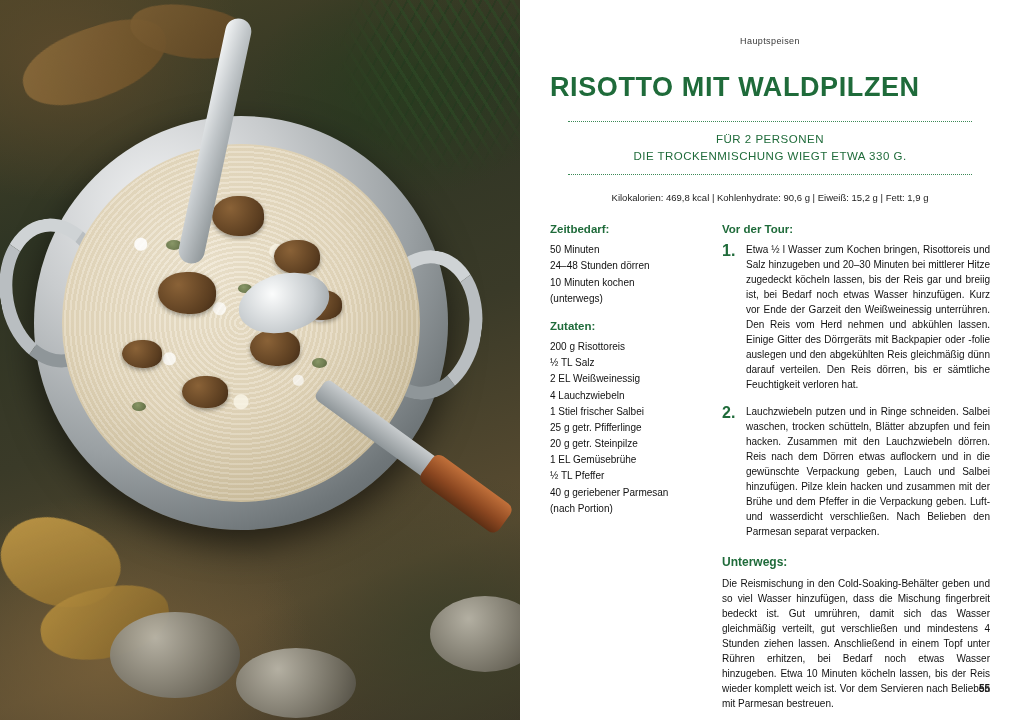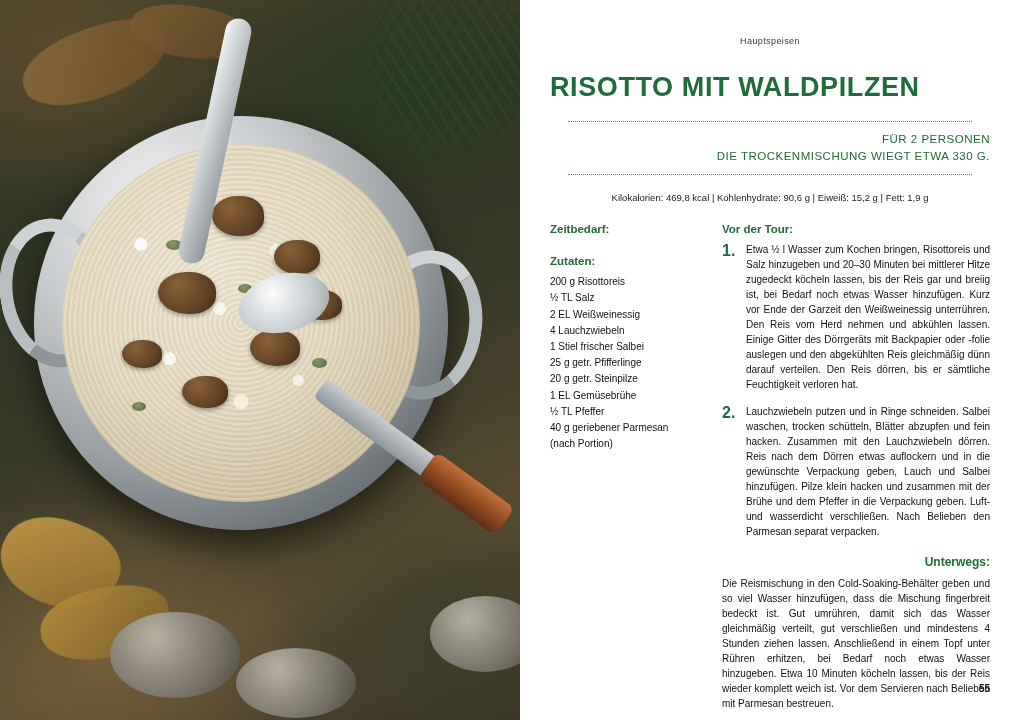--- a/index.html
+++ b/index.html
@@ -158,21 +158,21 @@
     font-weight: bold;
     letter-spacing: .6px;
     margin: 0 0 18px 0;
     font-family: "Liberation Sans", sans-serif;
   }
   .dotted {
     border: 0; border-top: 1px dotted #3c8a57;
     margin: 0 18px;
   }
   .servings-block {
-    text-align: right;
+    text-align: center;
     color: #1f6b3a;
     font-size: 11.5px;
     letter-spacing: .5px;
     padding: 9px 0 8px 0;
     line-height: 1.5;
   }
   .nutrition {
     text-align: center;
     font-size: 9.5px;
     color: #222;
@@ -216,21 +216,20 @@
     font-size: 10px;
     line-height: 1.5;
     text-align: justify;
     color: #111;
   }
   .unterwegs-head {
     color: #1f6b3a;
     font-weight: bold;
     font-size: 12px;
     margin: 16px 0 7px 0;
-    text-align: right;
   }
   .unterwegs-text {
     font-size: 10px;
     line-height: 1.5;
     text-align: justify;
     color: #111;
   }
   .page-num {
     position: absolute;
     right: 30px; bottom: 26px;
@@ -295,20 +294,26 @@
     <hr class="dotted">
 
     <div class="nutrition">
       <div>Kilokalorien: 469,8 kcal | Kohlenhydrate: 90,6 g | Eiweiß: 15,2 g | Fett: 1,9 g</div>
     </div>
 
     <div class="columns">
 
       <div class="col-left">
         <div class="sec-head">Zeitbedarf:</div>
+        <div class="lines">
+          <div>50 Minuten</div>
+          <div>24–48 Stunden dörren</div>
+          <div>10 Minuten kochen</div>
+          <div>(unterwegs)</div>
+        </div>
 
         <div class="spacer"></div>
 
         <div class="sec-head">Zutaten:</div>
         <div class="lines">
           <div>200 g Risottoreis</div>
           <div>½ TL Salz</div>
           <div>2 EL Weißweinessig</div>
           <div>4 Lauchzwiebeln</div>
           <div>1 Stiel frischer Salbei</div>

